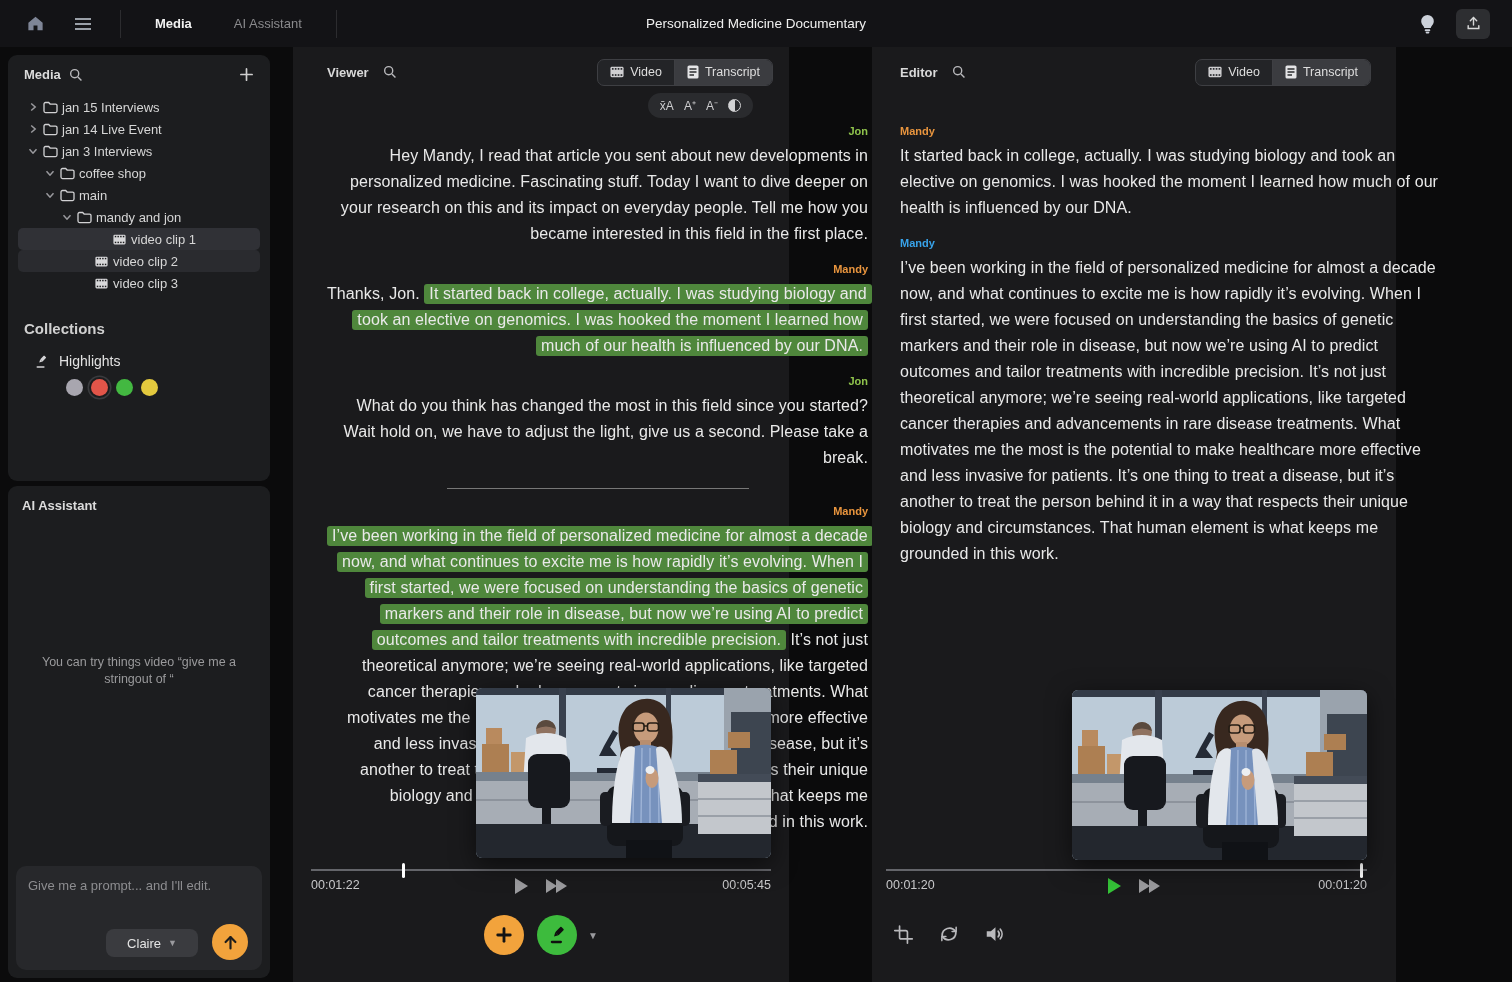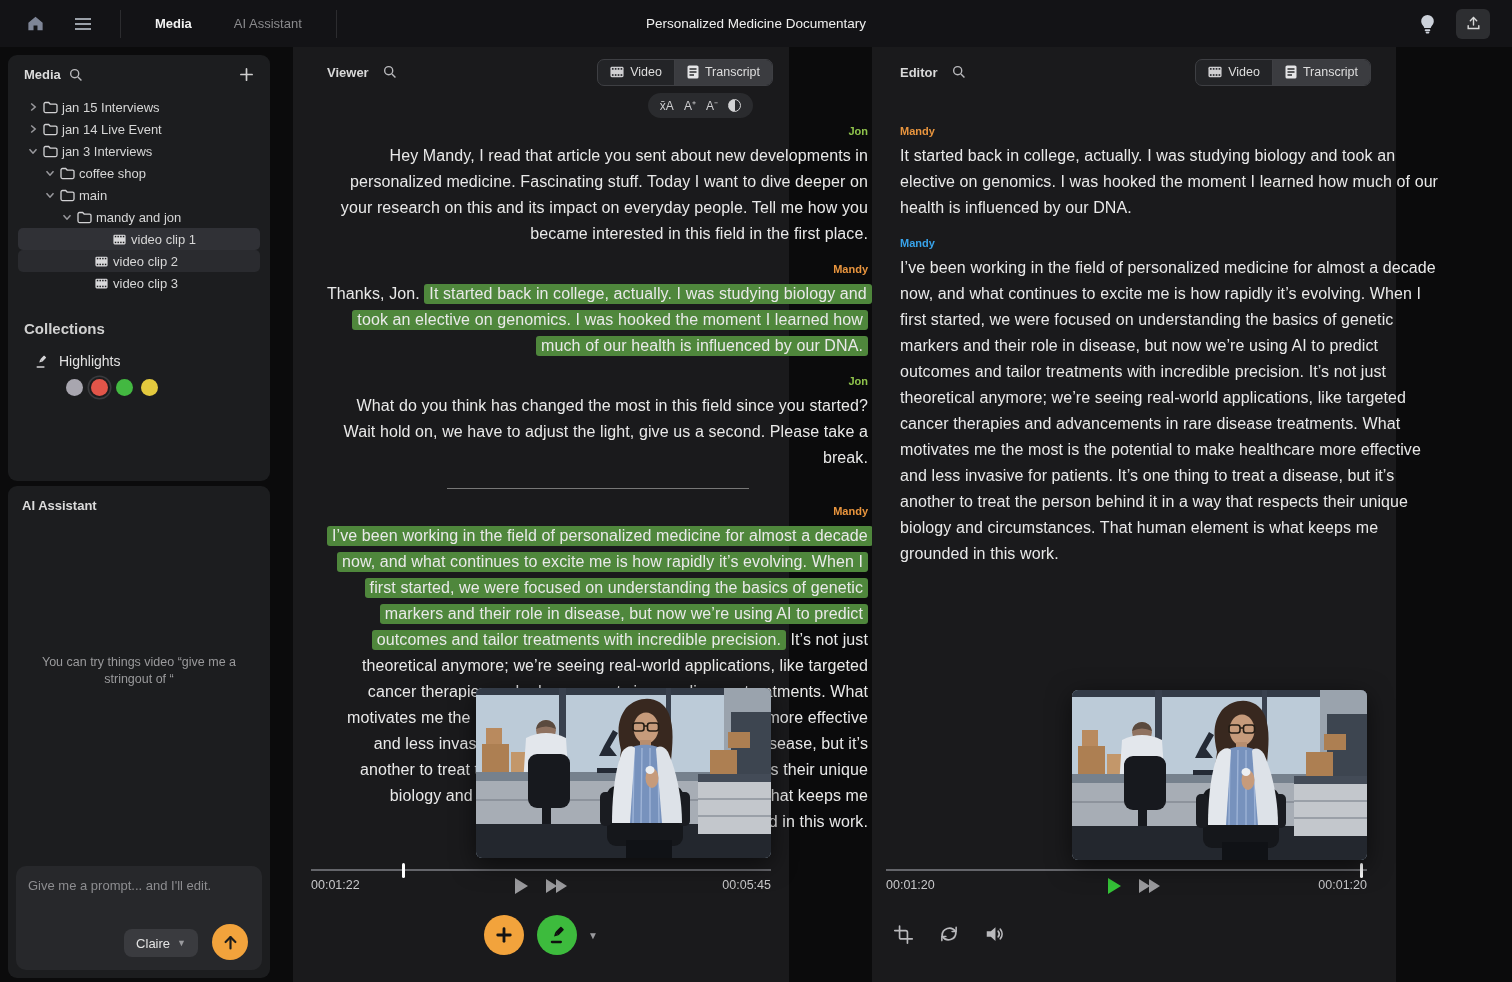--- a/index.html
+++ b/index.html
@@ -45,21 +45,21 @@
   .coll-item { display:flex; align-items:center; gap:10px; margin:16px 0 0 10px; font-size:14px; color:#e2e2e2; }
   .dots { display:flex; gap:8px; margin:10px 0 0 42px; }
   .dot { width:17px; height:17px; border-radius:50%; }
   .dot.ring { box-shadow:0 0 0 2px #1c1d1f, 0 0 0 3.5px #3a3b3e; }
 
   
   .ai-hint { position:absolute; left:20px; right:20px; top:168px; text-align:center; font-size:12.5px; line-height:17px; color:#9a9a9c; }
   .prompt-box { position:absolute; left:8px; right:8px; bottom:8px; height:104px; background:#27282b; border-radius:10px; padding:12px 12px; }
   .prompt-box textarea { width:100%; height:44px; background:transparent; border:none; outline:none; resize:none; color:#eab308; font-family:"Liberation Sans",sans-serif; font-size:13px; }
   .prompt-box textarea::placeholder { color:#8d8d90; }
-  .voice-pill { position:absolute; right:64px; bottom:13px; background:#3a3b3f; border-radius:8px; height:28px; padding:0 12px; display:flex; align-items:center; gap:7px; font-size:13px; color:#e4e4e4; }
+  .voice-pill { position:absolute; right:64px; bottom:13px; background:#3a3b3f; border-radius:8px; height:28px; padding:0 21px; display:flex; align-items:center; gap:7px; font-size:13px; color:#e4e4e4; }
   .voice-caret { font-size:9px; color:#9a9a9e; }
   .send-btn { position:absolute; right:14px; bottom:10px; width:36px; height:36px; border-radius:50%; display:flex; align-items:center; justify-content:center; }
 
   
   .viewer-panel { left:293px; width:496px;text-align:right; }
   .editor-panel { left:872px; width:524px; }
   .pane-header { position:absolute; top:10px; left:0; right:0; height:30px; display:flex; align-items:center; }
   .pane-title { font-size:13px; font-weight:700; color:#d9d9d9; }
   .seg { display:flex; border:1px solid #3e3f43; border-radius:7px; overflow:hidden; background:#232427; height:27px; }
   .seg-item { display:flex; align-items:center; gap:6px; padding:0 12px; font-size:12.5px; color:#dedede; }

